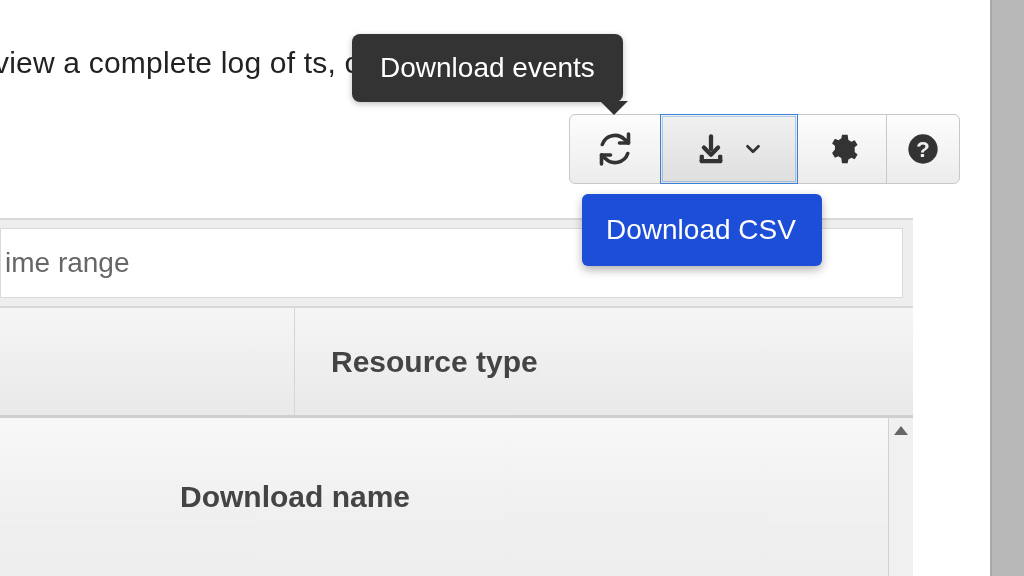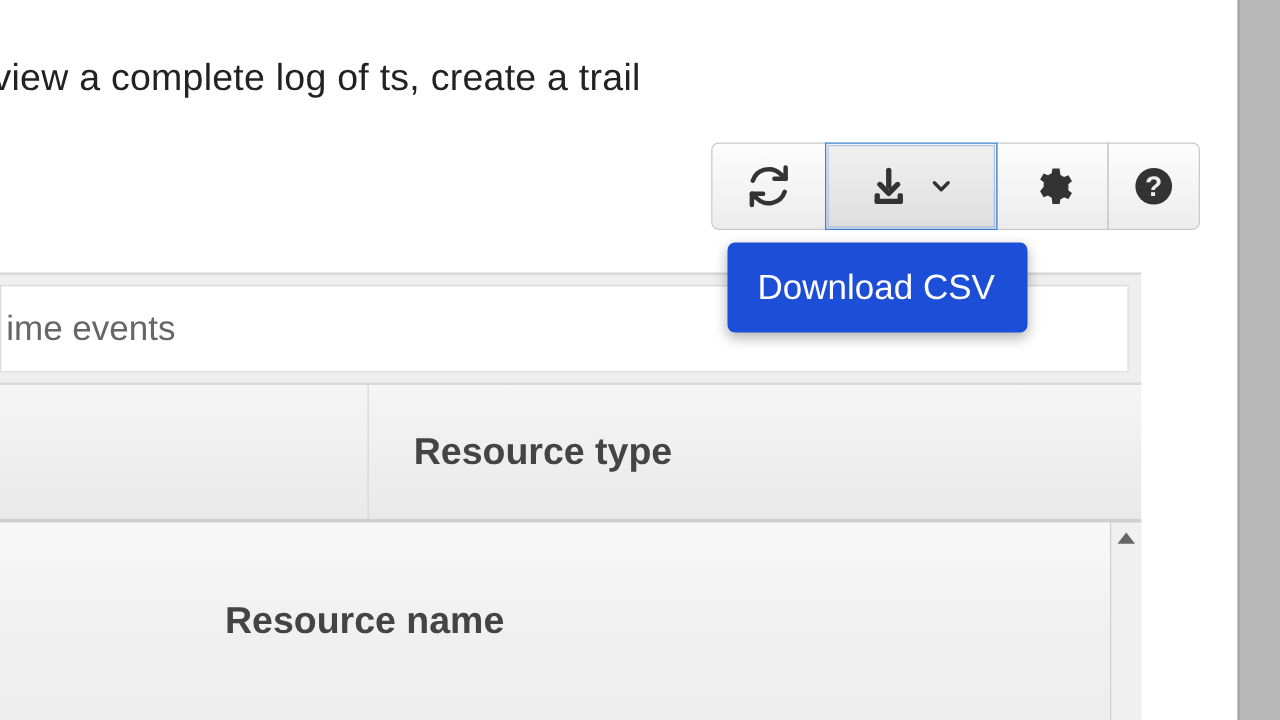--- a/index.html
+++ b/index.html
@@ -217,20 +217,23 @@
 <body>
 
 <div class="viewport">
 
   <div class="right-rail"></div>
 
   <div class="intro">
     <span>view a complete log of                              ts, create a trail</span>
   </div>
 
+  <div class="tooltip">
+    <span>Download events</span>
+  </div>
 
   <div class="toolbar">
     <div class="tbtn refresh" title="Refresh">
       <span class="ico">
         <svg width="36" height="36" viewBox="0 0 24 24" fill="none" stroke="#333" stroke-width="2.4" stroke-linecap="round" stroke-linejoin="round">
           <path d="M21 2v6h-6"></path>
           <path d="M3 22v-6h6"></path>
           <path d="M3.5 9a9 9 0 0 1 14.9-3.4L21 8"></path>
           <path d="M20.5 15a9 9 0 0 1-14.9 3.4L3 16"></path>
         </svg>
@@ -271,34 +274,34 @@
   </div>
 
   <div class="menu">
     <div class="menu-item">
       <span>Download CSV</span>
     </div>
   </div>
 
   <div class="timebar">
     <div class="timebox">
-      <span>ime events</span>
+      <span>ime range</span>
     </div>
   </div>
 
   <div class="colhdr">
     <div class="cell first"></div>
     <div class="cell type">
       <span>Resource type</span>
     </div>
   </div>
 
   <div class="subrow">
     <div class="label">
-      <span>Resource name</span>
+      <span>Download name</span>
     </div>
   </div>
 
   <div class="inner-scroll">
     <div class="up"></div>
   </div>
 
 </div>
 
 </body></html>

